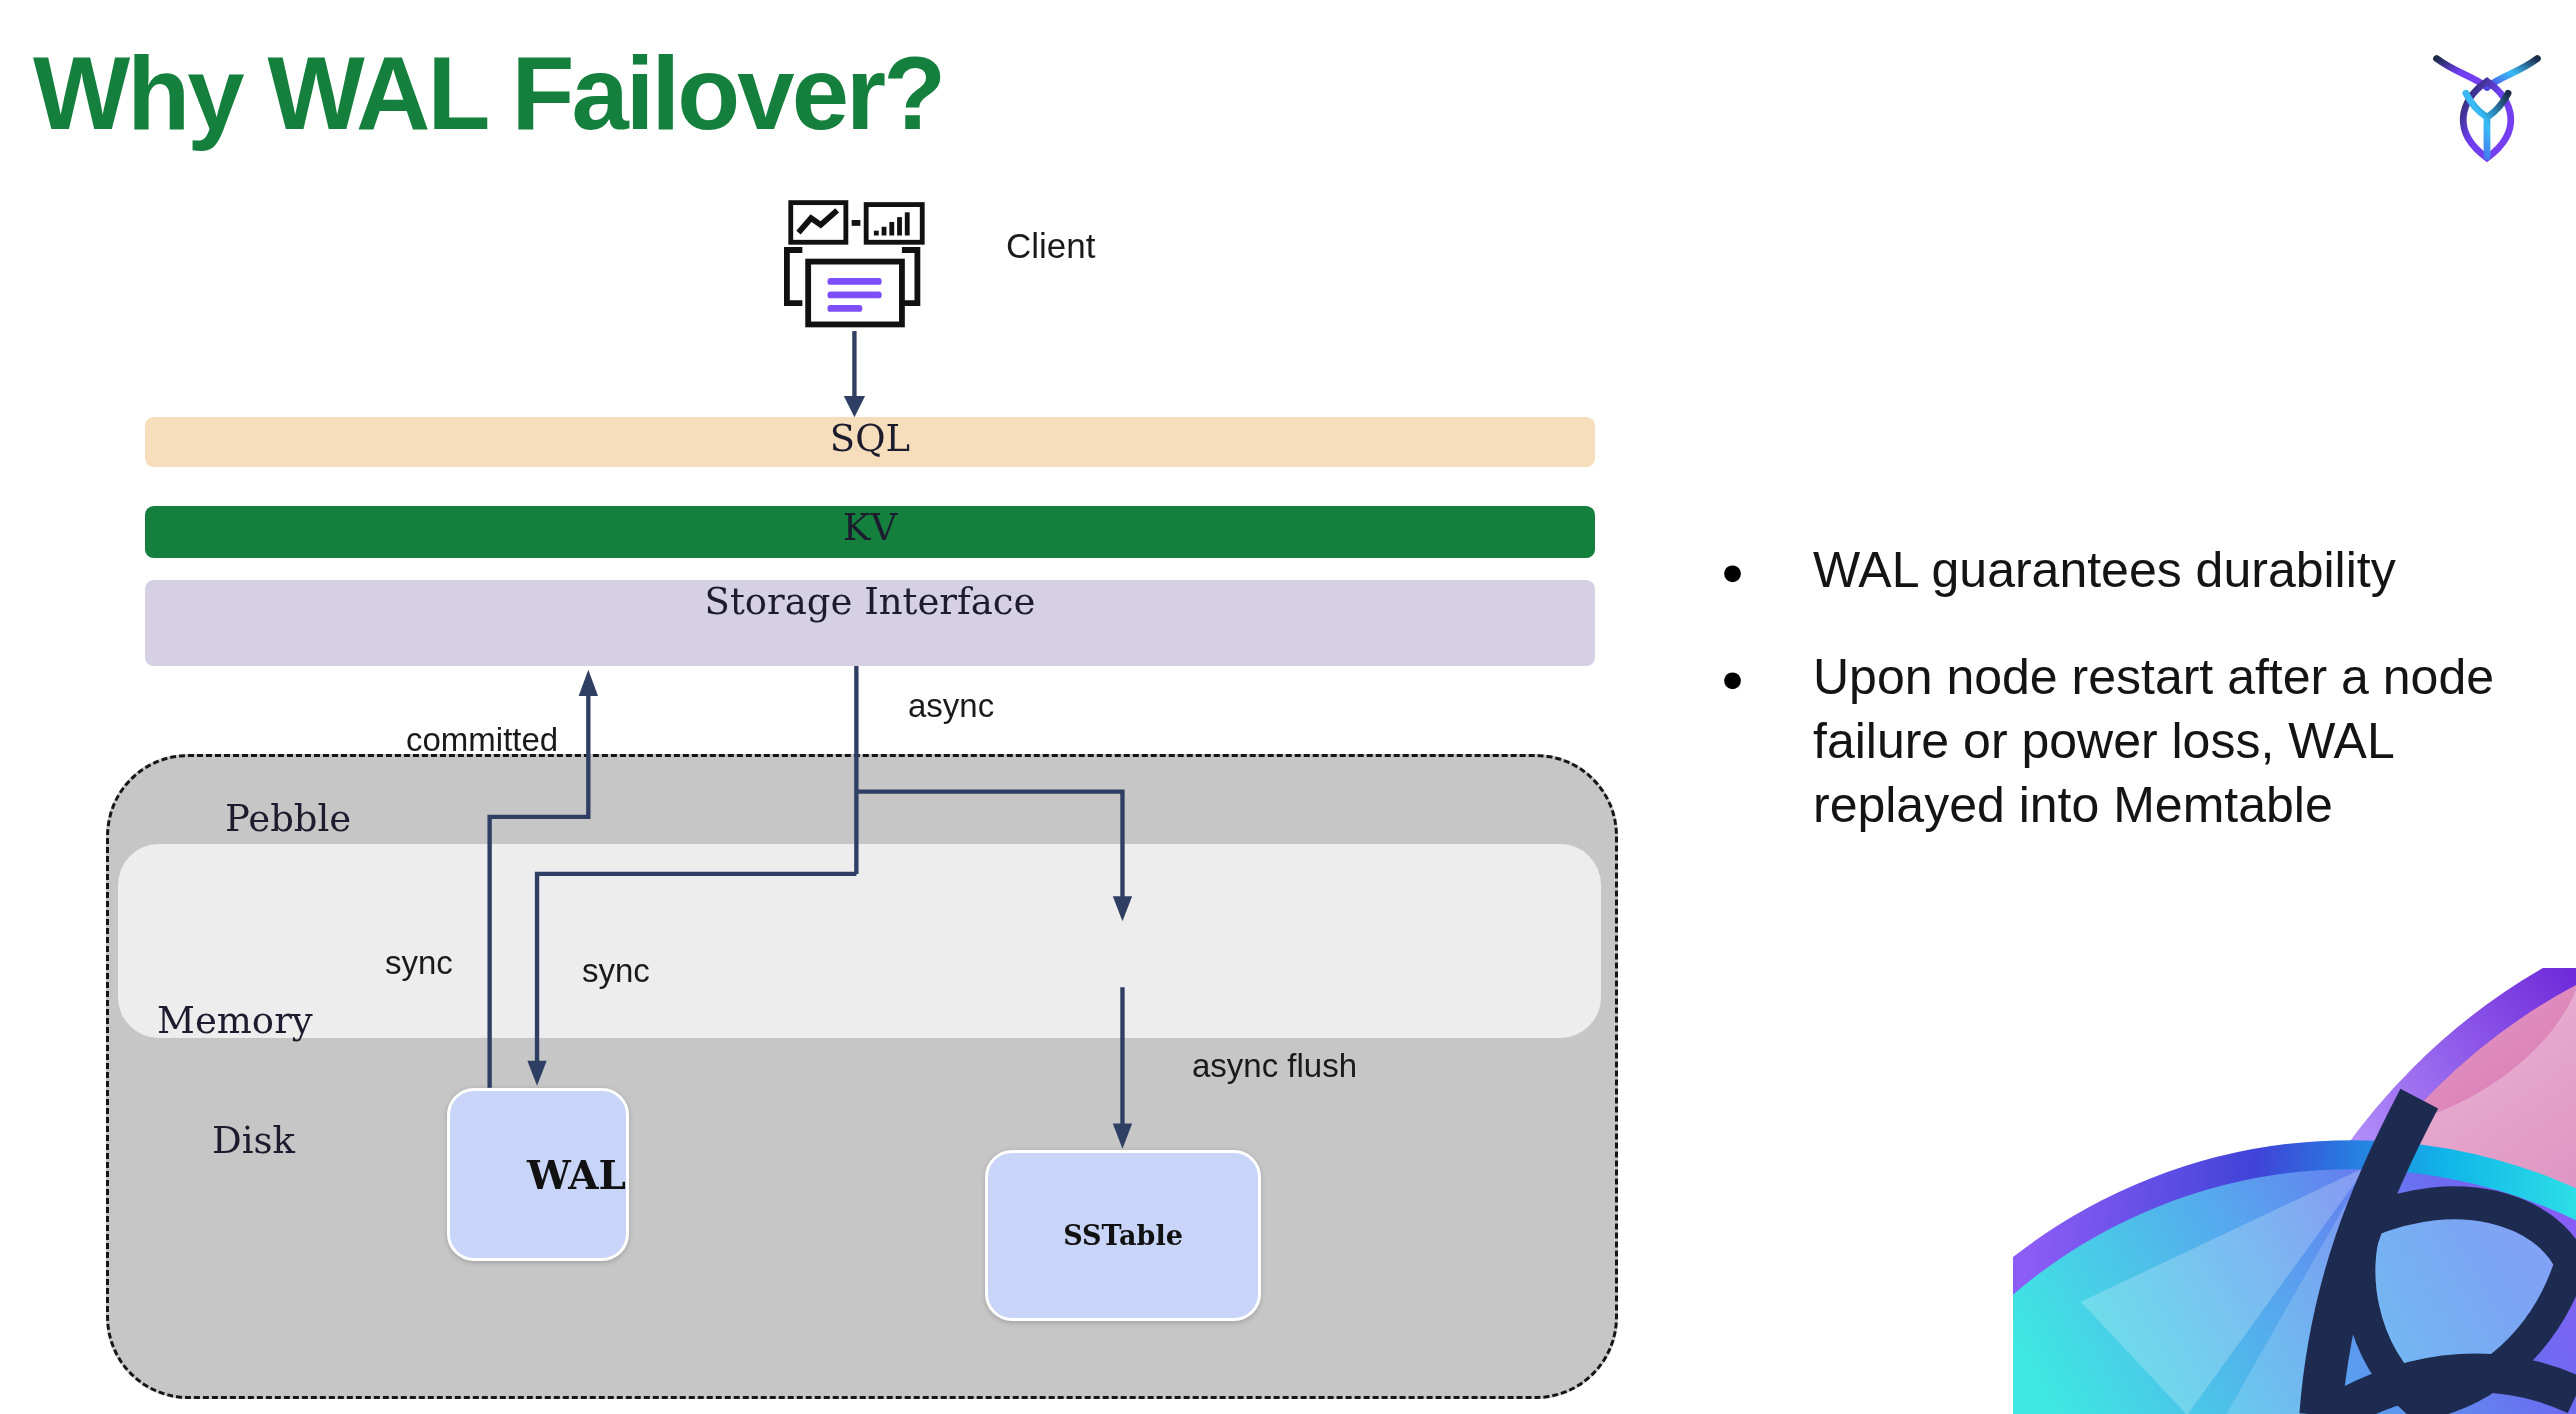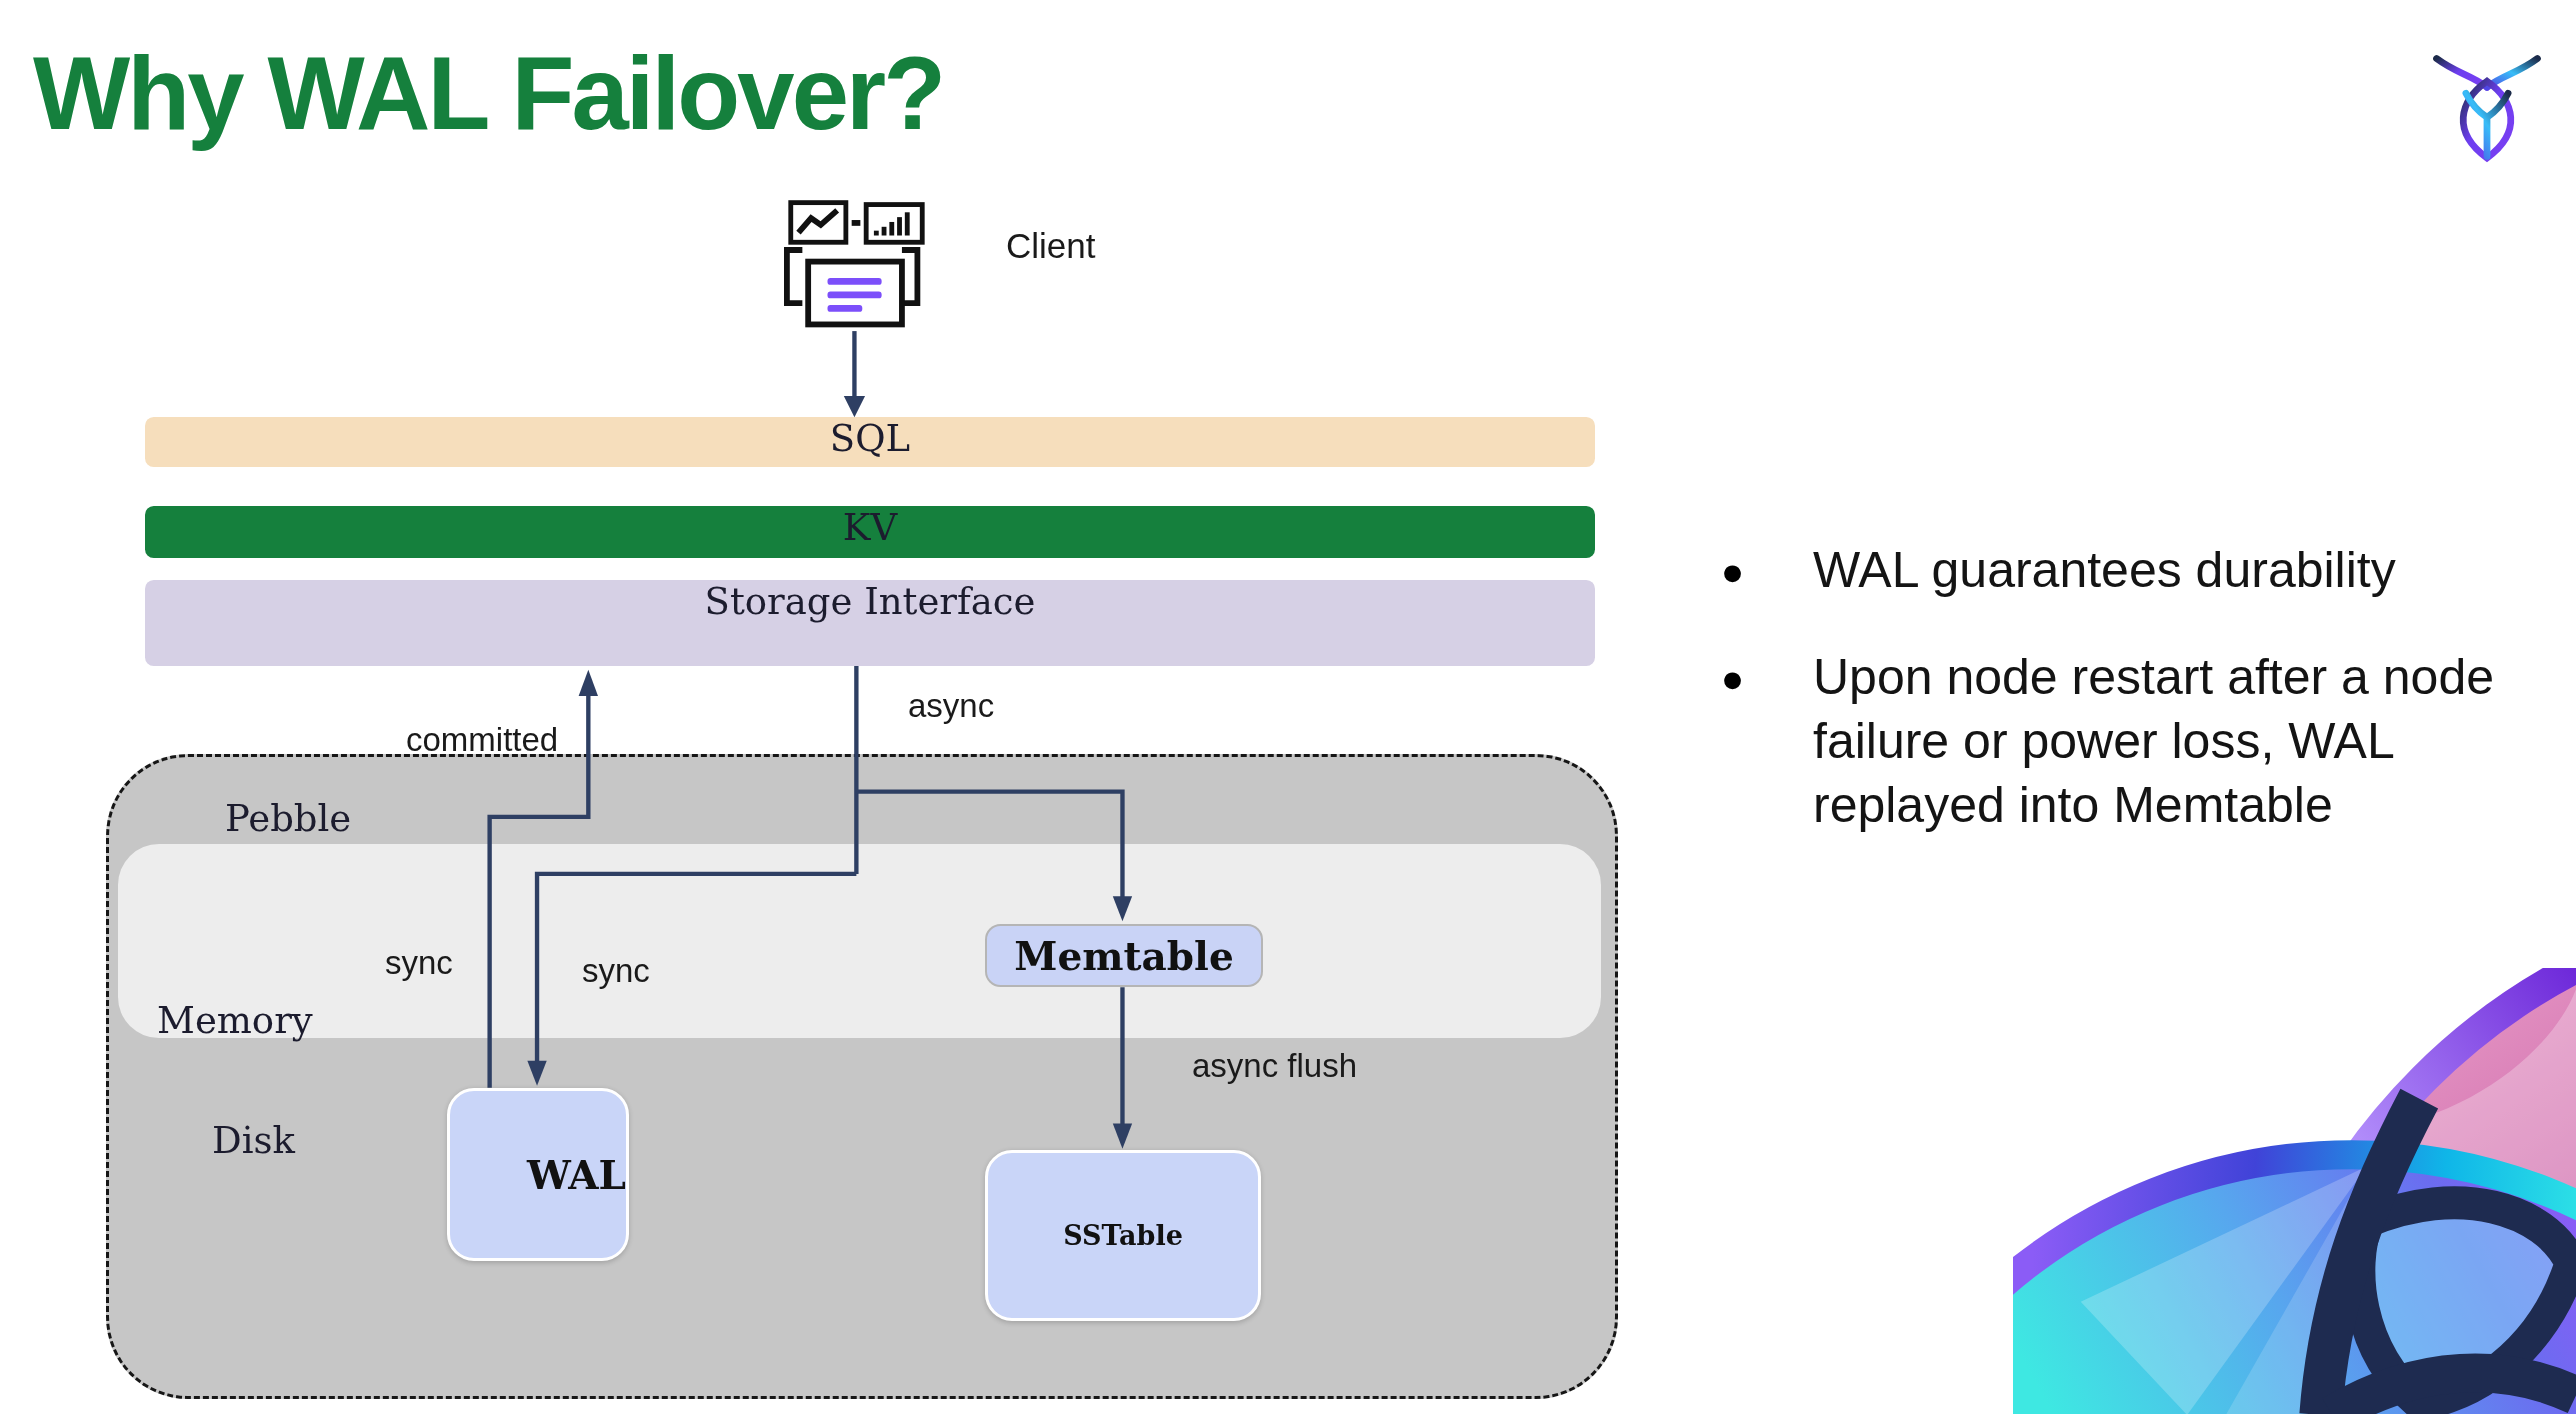--- a/index.html
+++ b/index.html
@@ -143,23 +143,20 @@
       <polygon points="883,431 872,409 894,409"></polygon>
       <polygon points="608,692 598,719 618,719"></polygon>
       <polygon points="1160,952 1150,926 1170,926"></polygon>
       <polygon points="555,1122 545,1096 565,1096"></polygon>
       <polygon points="1160,1187 1150,1161 1170,1161"></polygon>
     </g>
   </svg>
 
   <div class="abs node node-wal">
     <span>WAL</span>
-  </div>
-  <div class="abs node node-memtable">
-    <span>Memtable</span>
   </div>
   <div class="abs node node-sstable">
     <span>SSTable</span>
   </div>
 
   <div class="abs bullets">
     <div class="bullet-item">
       <span class="bullet-dot">●</span>
       <span>WAL guarantees durability</span>
     </div>

